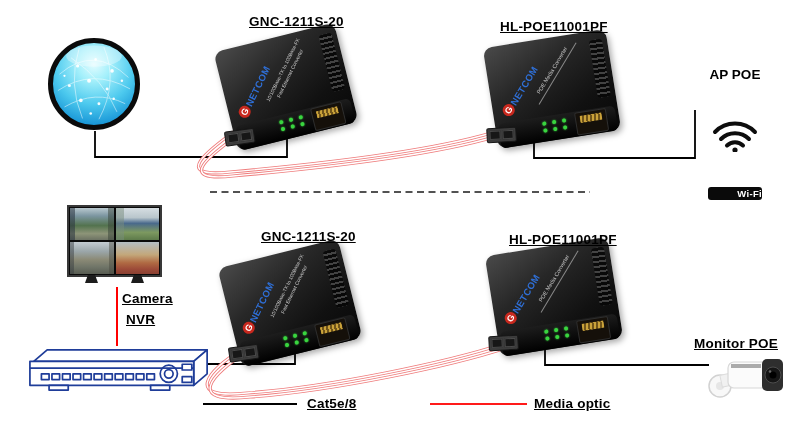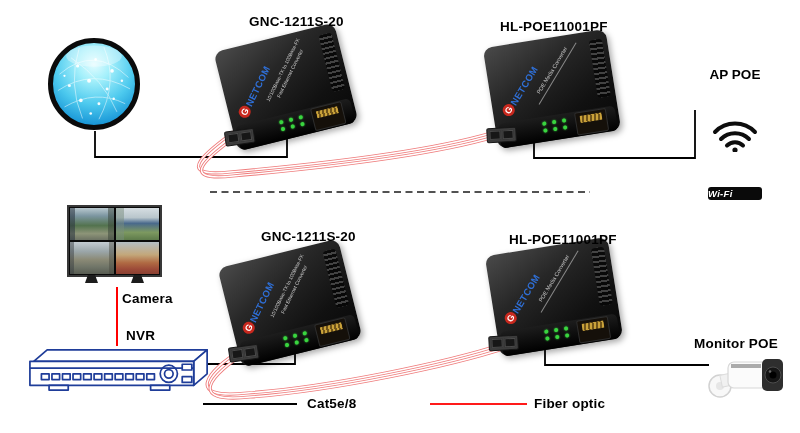--- a/index.html
+++ b/index.html
@@ -1,20 +1,20 @@
 <!DOCTYPE html>
 <html><head>
 <meta charset="utf-8">
 <style>
   html,body{margin:0;padding:0;background:#fff;}
   .canvas{position:relative;width:800px;height:433px;background:#fff;overflow:hidden;
           font-family:"Liberation Sans",sans-serif;}
   .wires{position:absolute;left:0;top:0;z-index:1;}
   .lbl{position:absolute;z-index:5;font-weight:bold;font-size:13.5px;color:#000;
-       white-space:nowrap;letter-spacing:.2px;}
+       white-space:nowrap;letter-spacing:.2px;text-decoration:underline;}
 
   
   .globe{position:absolute;left:48px;top:38px;width:82px;height:82px;z-index:2;
          border:5px solid #0b0b0b;border-radius:50%;
          background:radial-gradient(circle at 50% 26%,#e3fcff 0%,#a5f0fb 22%,#4cc9ee 55%,#1a97d7 82%,#0f7fc0 100%);}
   .globe-net{position:absolute;inset:0;border-radius:50%;overflow:hidden;}
 
   
   .conv{position:absolute;width:124px;height:102px;z-index:2;}
   .conv-inner{position:absolute;inset:0;}
@@ -46,22 +46,22 @@
              border:1px solid #2e2e2e;border-radius:2px;}
   .rj45-pins{margin:3px 4px 0;height:7px;
              background:repeating-linear-gradient(90deg,#caa23a 0 2px,#70541a 2px 4px);}
 
   
   .ap{position:absolute;left:701px;top:67px;width:68px;z-index:2;display:flex;
       flex-direction:column;align-items:center;gap:34px;}
   .ap-title{font-weight:bold;font-size:13.5px;color:#000;}
   .wifi-svg{width:48px;height:34px;margin-top:2px;}
   .wifi-badge{margin-top:1px;width:54px;height:13px;background:#0a0a0a;border-radius:3px;
-              color:#fff;font-weight:bold;font-size:9.5px;line-height:13px;text-align:left;
-              letter-spacing:.3px;font-style:italic;}
+              color:#fff;font-weight:bold;font-size:9.5px;line-height:13px;text-align:right;
+              letter-spacing:.3px;}
 
   
   .monitor{position:absolute;left:67px;top:205px;width:95px;height:72px;z-index:2;
            background:#0a0a0a;border:2px solid #383838;box-sizing:border-box;}
   .m-screen{position:absolute;inset:1px;display:grid;grid-template-columns:1fr 1fr;
             grid-template-rows:1fr 1fr;gap:2px;background:#0a0a0a;}
   .m-q{width:100%;height:100%;}
   .q1{background:linear-gradient(90deg,rgba(40,50,62,.55) 0 12%,rgba(0,0,0,0) 12% 86%,rgba(55,66,55,.5) 86% 100%),
        linear-gradient(180deg,#b9c9cf 0%,#7b95a0 25%,#53734e 55%,#8d9478 80%,#6c7263 100%);}
   .q2{background:linear-gradient(90deg,rgba(120,140,125,.5) 0 18%,rgba(0,0,0,0) 18%),
@@ -220,21 +220,21 @@
     <div class="m-screen">
       <div class="m-q q1"></div>
       <div class="m-q q2"></div>
       <div class="m-q q3"></div>
       <div class="m-q q4"></div>
     </div>
     <div class="m-foot f-l"></div>
     <div class="m-foot f-r"></div>
   </div>
   <div class="lbl" style="left:122px;top:291px">Camera</div>
-  <div class="lbl" style="left:126px;top:328px">NVR</div>
+  <div class="lbl" style="left:126px;top:312px">NVR</div>
 
   <svg class="nvr-svg" width="182" height="48" viewBox="0 0 190 50">
     <g fill="#ffffff" stroke-width="1.8" stroke-linejoin="round" stroke="#1f3d99">
       <polygon points="6,16 20,4 187,4 173,16"></polygon>
       <polygon points="173,16 187,4 187,29 173,41"></polygon>
       <rect x="2" y="16" width="171" height="25"></rect>
       <line x1="2" y1="23" x2="173" y2="23" fill="none"></line>
       <g>
         <rect x="14" y="29" width="8" height="6"></rect>
           <rect x="25" y="29" width="8" height="6"></rect>
@@ -330,15 +330,15 @@
     <rect x="15" y="24" width="12" height="12" fill="#f1f1f1" stroke="#dcdcdc" transform="rotate(-12 21 30)"></rect>
     <rect x="22" y="12" width="42" height="26" rx="6" fill="#fbfbfb" stroke="#d8d8d8" stroke-width="1.2"></rect>
     <rect x="25" y="14" width="30" height="4" fill="#4a4a4a" opacity="0.45"></rect>
     <rect x="56" y="9" width="21" height="32" rx="5" fill="#2e2e2e"></rect>
     <circle cx="67" cy="25" r="8" fill="#161616" stroke="#4d4d4d" stroke-width="1"></circle>
     <circle cx="67" cy="25" r="3.5" fill="#000"></circle>
     <circle cx="64" cy="21.5" r="1.3" fill="#6a6a6a"></circle>
   </svg>
 
   <div class="lbl" style="left:307px;top:396px">Cat5e/8</div>
-  <div class="lbl" style="left:534px;top:396px">Fiber optic</div>
+  <div class="lbl" style="left:534px;top:396px">Media optic</div>
 
 </div>
 
 </body></html>

